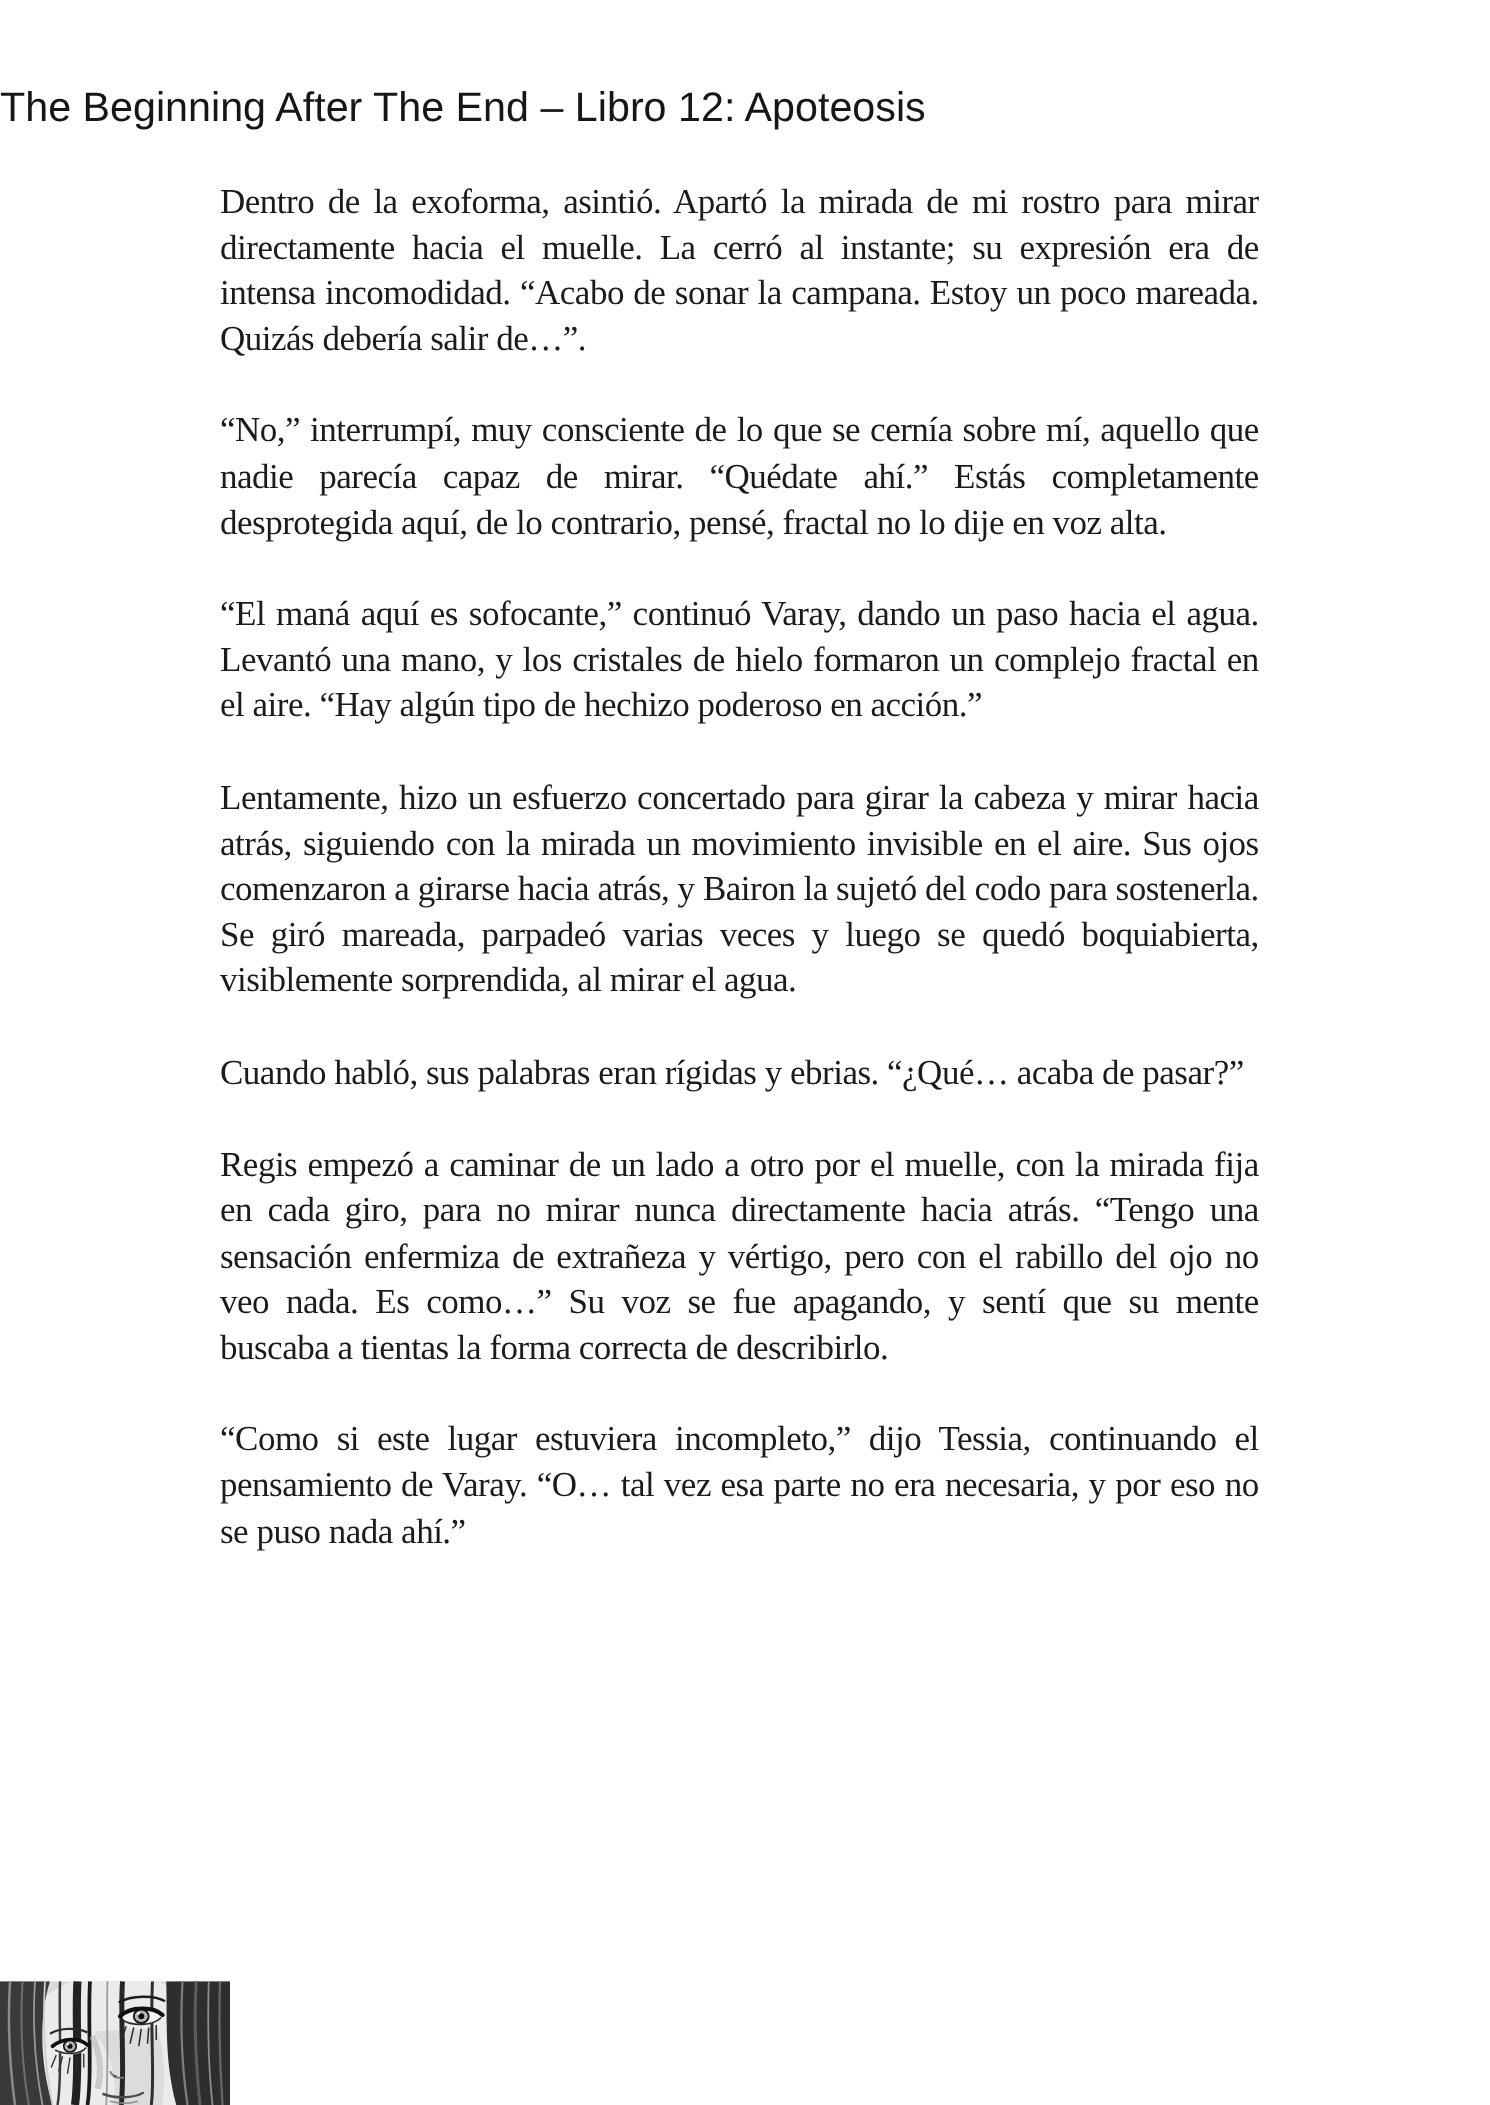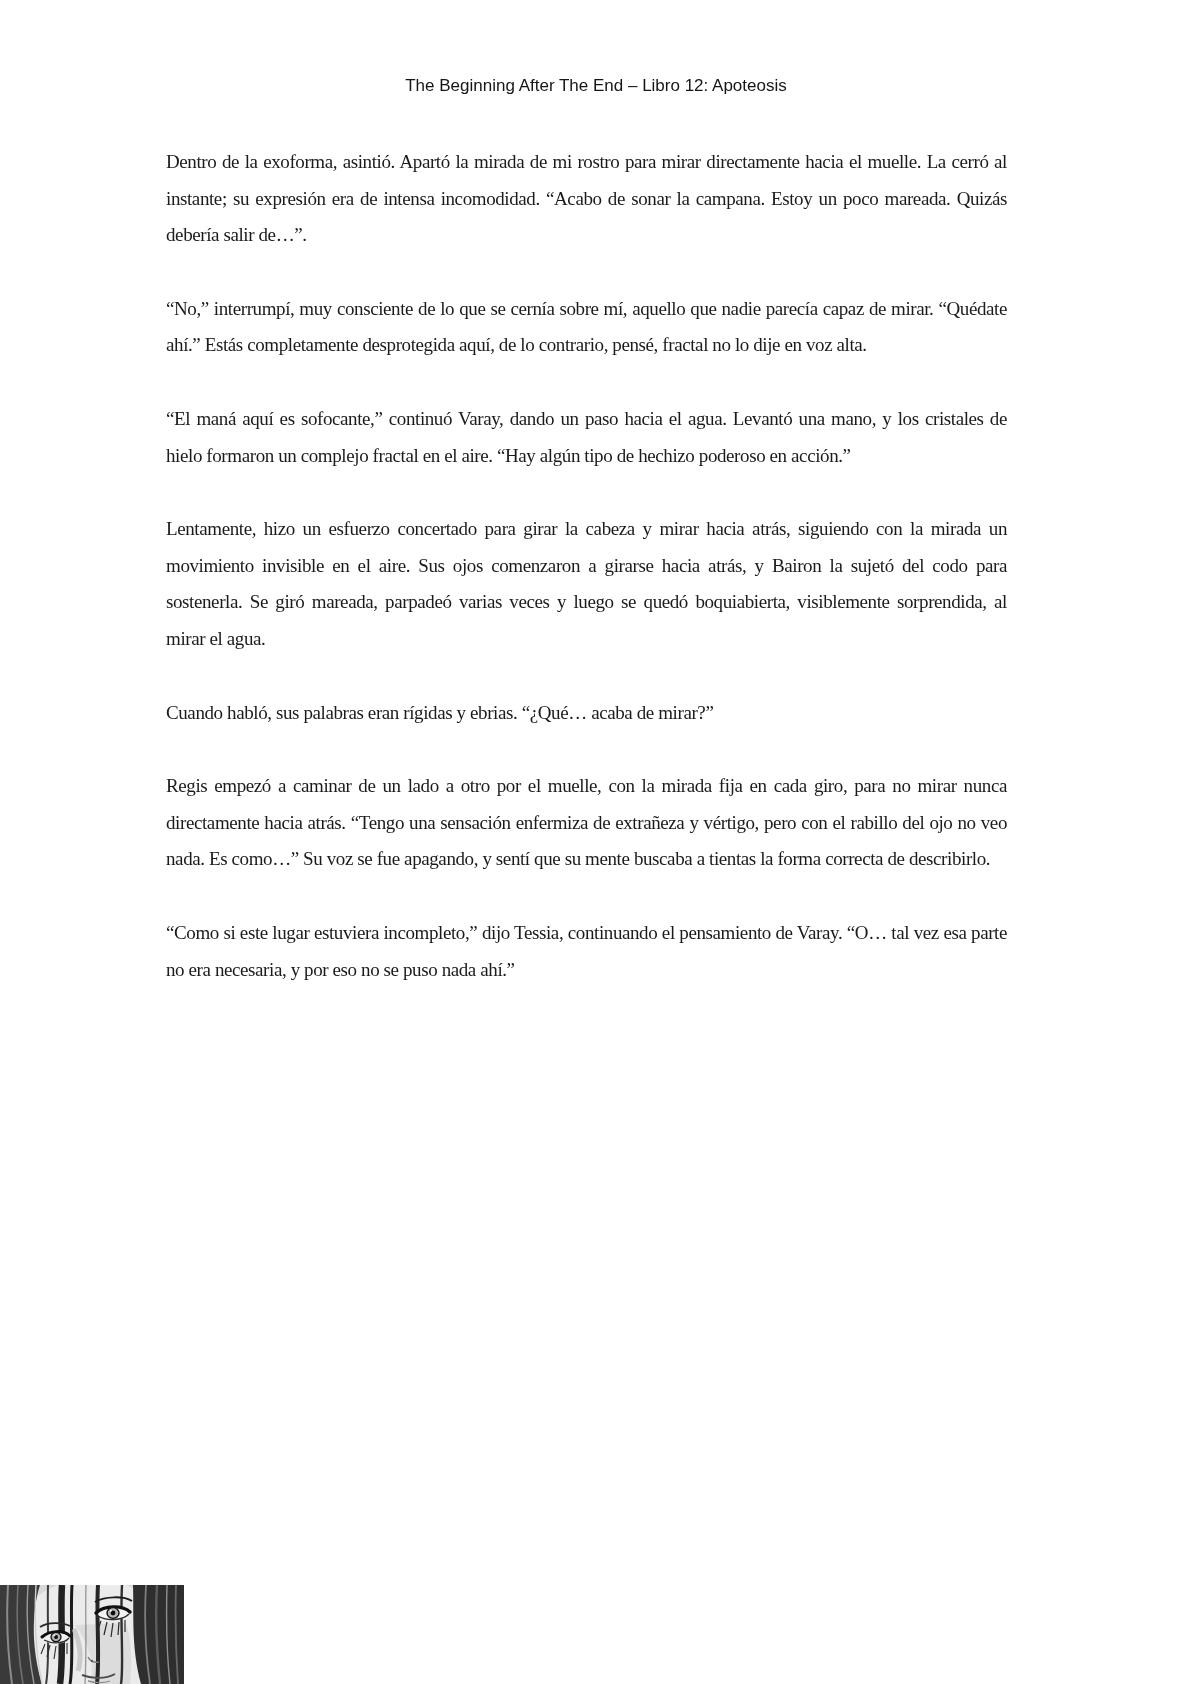--- a/index.html
+++ b/index.html
@@ -12,33 +12,32 @@
     width: 1192px;
     height: 1684px;
     background: #ffffff;
     overflow: hidden;
     font-family: "Liberation Serif", serif;
     color: #1b1b1b;
   }
   .title-block {
     padding-top: 68px;
     width: 100%;
-    text-align: center;
     font-family: "Liberation Sans", sans-serif;
-    font-size: 17px;
+    font-size: 33px;
     line-height: 36px;
     color: #161616;
   }
   .body-text {
     margin: 40px 0 0 166px;
     width: 841px;
   }
   .body-text p {
-    margin: 0 0 37px 0;
-    font-size: 19px;
+    margin: 0 0 37px 10px;
+    font-size: 28px;
     line-height: 36.6px;
     letter-spacing: -0.4px;
     text-align: justify;
     color: #1b1b1b;
   }
   .footer-image {
     position: absolute;
     left: 0;
     bottom: 0;
     width: 184px;
@@ -58,21 +57,21 @@
 
   <header class="title-block">
     <div>The Beginning After The End – Libro 12: Apoteosis</div>
   </header>
 
   <main class="body-text">
     <p>Dentro de la exoforma, asintió. Apartó la mirada de mi rostro para mirar directamente hacia el muelle. La cerró al instante; su expresión era de intensa incomodidad. “Acabo de sonar la campana. Estoy un poco mareada. Quizás debería salir de…”.</p>
     <p>“No,” interrumpí, muy consciente de lo que se cernía sobre mí, aquello que nadie parecía capaz de mirar. “Quédate ahí.” Estás completamente desprotegida aquí, de lo contrario, pensé, fractal no lo dije en voz alta.</p>
     <p>“El maná aquí es sofocante,” continuó Varay, dando un paso hacia el agua. Levantó una mano, y los cristales de hielo formaron un complejo fractal en el aire. “Hay algún tipo de hechizo poderoso en acción.”</p>
     <p>Lentamente, hizo un esfuerzo concertado para girar la cabeza y mirar hacia atrás, siguiendo con la mirada un movimiento invisible en el aire. Sus ojos comenzaron a girarse hacia atrás, y Bairon la sujetó del codo para sostenerla. Se giró mareada, parpadeó varias veces y luego se quedó boquiabierta, visiblemente sorprendida, al mirar el agua.</p>
-    <p>Cuando habló, sus palabras eran rígidas y ebrias. “¿Qué… acaba de mirar?”</p>
+    <p>Cuando habló, sus palabras eran rígidas y ebrias. “¿Qué… acaba de pasar?”</p>
     <p>Regis empezó a caminar de un lado a otro por el muelle, con la mirada fija en cada giro, para no mirar nunca directamente hacia atrás. “Tengo una sensación enfermiza de extrañeza y vértigo, pero con el rabillo del ojo no veo nada. Es como…” Su voz se fue apagando, y sentí que su mente buscaba a tientas la forma correcta de describirlo.</p>
     <p>“Como si este lugar estuviera incompleto,” dijo Tessia, continuando el pensamiento de Varay. “O… tal vez esa parte no era necesaria, y por eso no se puso nada ahí.”</p>
   </main>
 
   <figure class="footer-image" style="margin:0">
     <svg viewBox="0 0 184 99" preserveAspectRatio="none">
 
       <rect width="184" height="99" fill="#d9d9d9"></rect>
       <ellipse cx="92" cy="58" rx="80" ry="64" fill="#ebebeb"></ellipse>
       <path d="M75,40 C90,60 95,80 90,99 L130,99 C133,70 130,45 125,38 Z" fill="#dcdcdc"></path>

